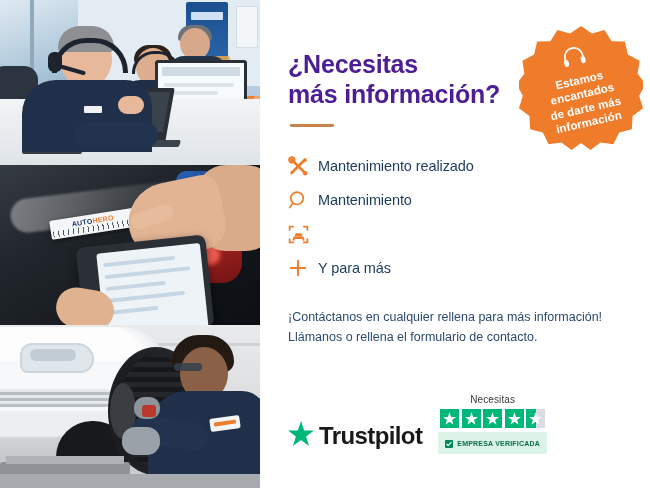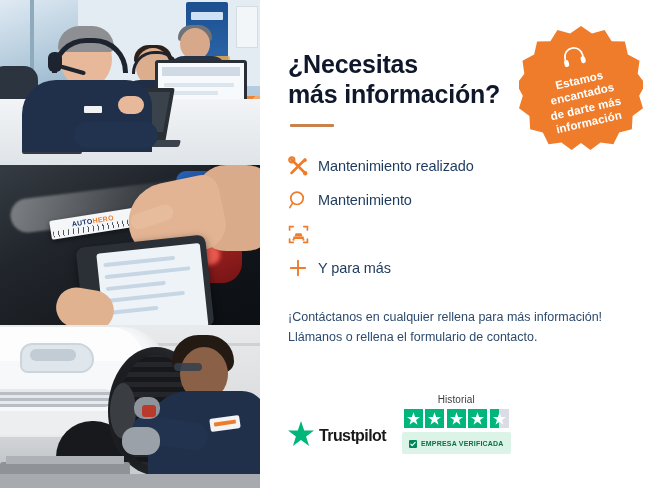--- a/index.html
+++ b/index.html
@@ -127,21 +127,21 @@
   .p3 .bench{position:absolute;left:76px;bottom:6px;right:0;height:58px;background:#c9ccd0;}
   .p3 .benchtop{position:absolute;left:68px;bottom:60px;right:0;height:10px;background:#9d836a;}
   .p3 .lift{position:absolute;left:0;bottom:0;width:130px;height:26px;background:#8f9398;border-radius:3px;}
   .p3 .lift2{position:absolute;left:6px;bottom:24px;width:118px;height:8px;background:#aeb2b7;}
   .p3 .floor{position:absolute;left:0;bottom:0;width:100%;height:14px;background:#a7abb0;}
 
   
   .content{flex:1;position:relative;padding:50px 28px 0 28px;box-sizing:border-box;}
 
   .headline{
-    font-size:25px;line-height:1.18;font-weight:bold;color:#0f172a;
+    font-size:25px;line-height:1.18;font-weight:bold;color:#4c1d95;
     letter-spacing:-.2px;margin:0;max-width:240px;
   }
   .rule{width:44px;height:3px;background:#c8824d;margin:15px 0 0 2px;border-radius:1px;}
 
   .features{margin:22px 0 0 0;padding:0;list-style:none;}
   .feature{display:flex;align-items:center;height:34px;}
   .fic{width:30px;flex:0 0 30px;display:flex;align-items:center;justify-content:flex-start;}
   .flabel{font-size:14.5px;color:#1d3a5f;letter-spacing:-.1px;}
 
   .contact{margin-top:22px;font-size:12.5px;line-height:1.62;color:#2c4a6e;max-width:330px;}
@@ -159,21 +159,21 @@
   }
   .badge-inner{position:absolute;inset:0;display:flex;flex-direction:column;
     align-items:center;justify-content:center;transform:rotate(-13deg);}
   .headset-icon{display:block;margin:0 auto 3px auto;}
   .badge-text{color:#ffffff;font-size:11.5px;font-weight:bold;line-height:1.25;
     text-align:center;width:104px;letter-spacing:.1px;}
 
   
   .tp{position:absolute;left:28px;right:16px;bottom:34px;display:flex;align-items:flex-end;gap:16px;}
   .tp-logo{display:flex;align-items:center;gap:5px;padding-bottom:4px;}
-  .tp-word{font-size:16px;font-weight:bold;color:#191919;letter-spacing:-.6px;}
+  .tp-word{font-size:24px;font-weight:bold;color:#191919;letter-spacing:-.6px;}
   .tp-right{display:flex;flex-direction:column;align-items:center;gap:4px;}
   .tp-excelente{font-size:10px;color:#3b3b3b;letter-spacing:.1px;}
   .stars{display:flex;gap:2.5px;}
   .star-box{width:19px;height:19px;background:#00b67a;display:flex;align-items:center;justify-content:center;position:relative;}
   .star-box.half{background:#dcdce6;}
   .star-box.half .halffill{position:absolute;left:0;top:0;width:50%;height:100%;background:#00b67a;}
   .verified{display:flex;align-items:center;gap:4px;background:#dcf3e8;
     border-radius:2px;padding:2px 7px;}
   .vtext{font-size:7px;font-weight:bold;color:#0a6e4c;letter-spacing:.2px;}
 </style>
@@ -390,21 +390,21 @@
       <div class="tp-logo">
         <span>
           <svg width="26" height="25" viewBox="0 0 26 25">
             <path d="M13 0l3.2 9.6H26l-7.9 5.9 3 9.5L13 19.1 4.9 25l3-9.5L0 9.6h9.8z" fill="#00b67a"></path>
           </svg>
         </span>
         <span class="tp-word">Trustpilot</span>
       </div>
 
       <div class="tp-right">
-        <div class="tp-excelente">Historial</div>
+        <div class="tp-excelente">Necesitas</div>
         <div class="stars">
           <span class="star-box">
             <svg width="13" height="13" viewBox="0 0 26 25">
                 <path d="M13 0l3.2 9.6H26l-7.9 5.9 3 9.5L13 19.1 4.9 25l3-9.5L0 9.6h9.8z" fill="#fff"></path>
               </svg>
           </span>
           <span class="star-box">
             <svg width="13" height="13" viewBox="0 0 26 25">
                 <path d="M13 0l3.2 9.6H26l-7.9 5.9 3 9.5L13 19.1 4.9 25l3-9.5L0 9.6h9.8z" fill="#fff"></path>
               </svg>

